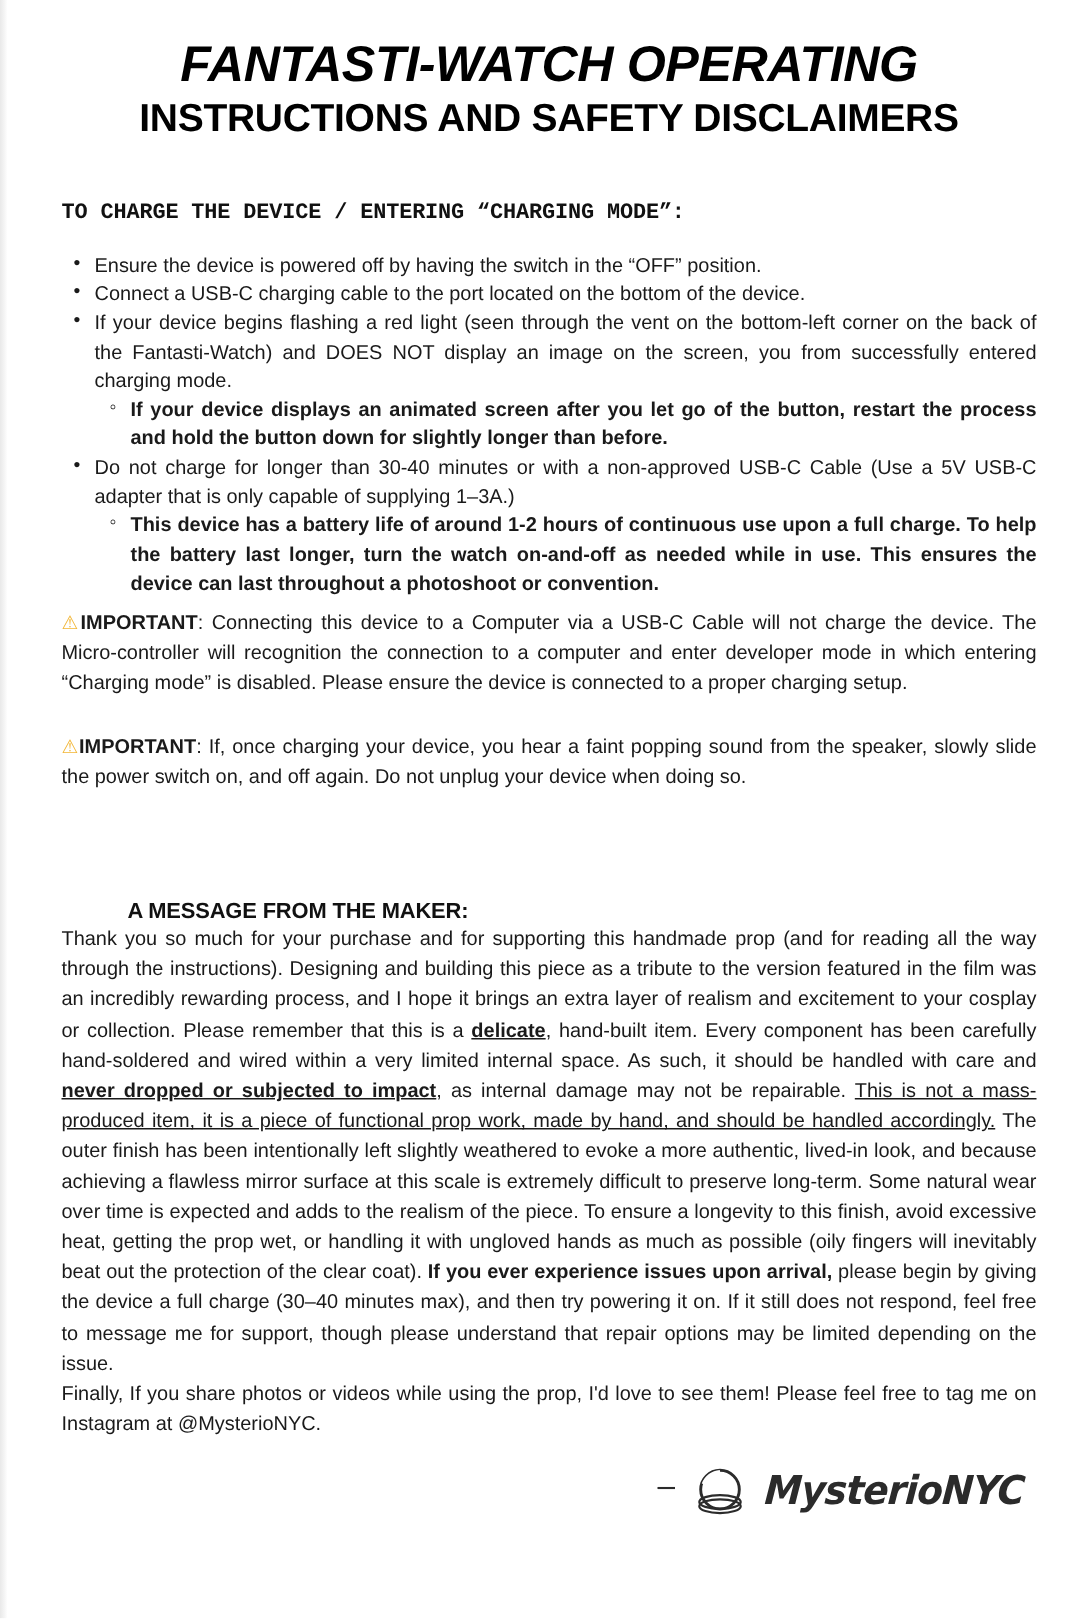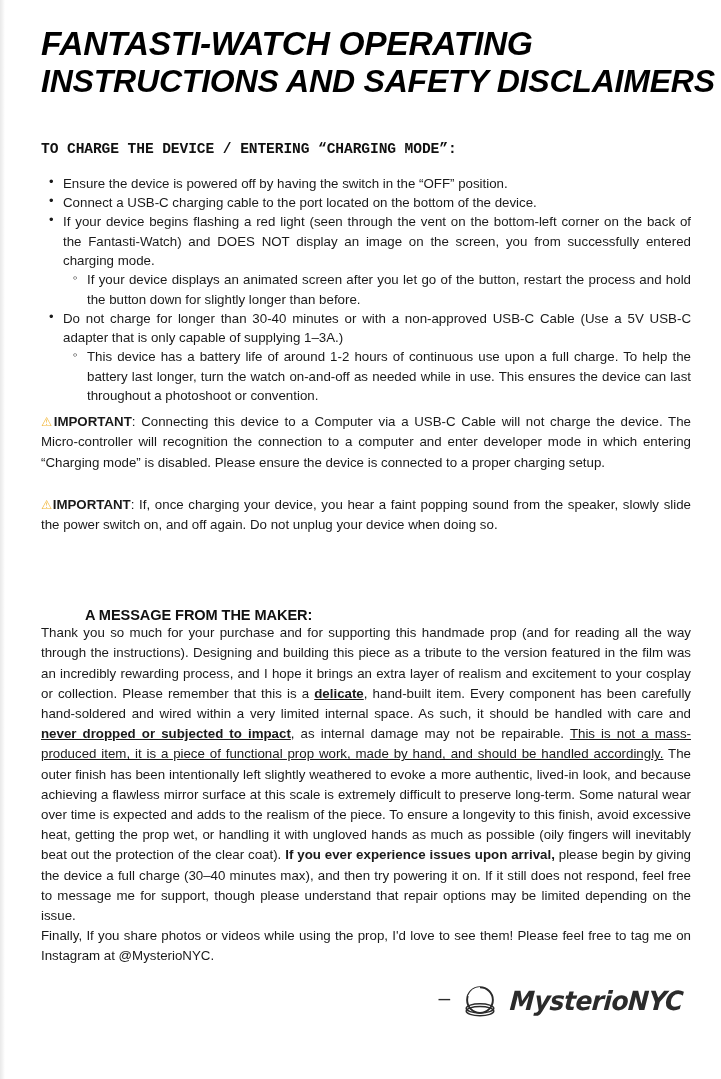--- a/index.html
+++ b/index.html
@@ -28,34 +28,34 @@
   .content {
     position: absolute;
     left: 41px;
     top: 0;
     width: 650px;
   }
 
   
   .title-block {
     padding-top: 26px;
+    text-align: center;
   }
   .title-line1 {
     font-weight: 700;
     font-style: italic;
     font-size: 33.5px;
     line-height: 1.08;
     letter-spacing: -0.3px;
     white-space: nowrap;
     color: #000;
   }
   .title-line2 {
     font-weight: 700;
-    font-style: italic;
-    font-size: 32px;
+    font-size: 26px;
     line-height: 1.18;
     letter-spacing: -0.2px;
     white-space: nowrap;
     color: #000;
     margin-top: 1px;
   }
 
   
   .section-heading {
     font-weight: 700;
@@ -86,20 +86,21 @@
     position: absolute;
     left: -14px;
     top: -1px;
     font-size: 13px;
     color: #1a1a1a;
   }
   ul.lvl2 {
     margin: 0 0 0 0;
     padding-left: 24px;
     list-style: none;
+    font-weight: bold;
   }
   ul.lvl2 > li {
     position: relative;
     font-size: 13.3px;
     line-height: 1.45;
     text-align: justify;
   }
   ul.lvl2 > li::before {
     content: "\25E6";
     position: absolute;

